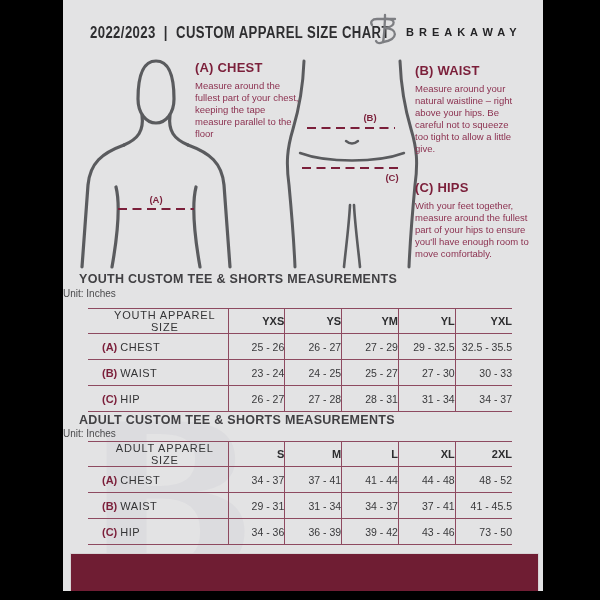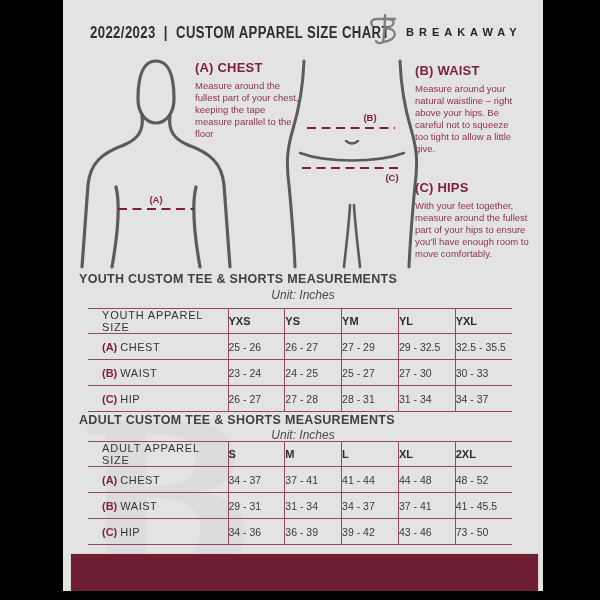--- a/index.html
+++ b/index.html
@@ -37,42 +37,42 @@
   #m-hips  { left:352px; top:180px; width:114px; }
   .fig { position:absolute; z-index:1; }
   #fig-upper { left:13px;  top:57px; }
   #fig-lower { left:219px; top:57px; }
   
   .sec-title {
     position:absolute; left:16px; width:100%; text-align:left; z-index:2;
     font-size:12.5px; font-weight:bold; color:#414043; letter-spacing:.3px;
   }
   .sec-unit {
-    position:absolute; left:0; width:100%; text-align:center; z-index:2;
-    font-size:12px; font-style:italic; color:#4b4b4d;
+    position:absolute; left:0; width:100%; text-align:left; z-index:2;
+    font-size:10px; color:#4b4b4d;
   }
   #youth-title { top:272px; } #youth-unit { top:288px; }
   #adult-title { top:413px; } #adult-unit { top:428px; }
   
   table.size-table {
     position:absolute; left:25px; width:424px; border-collapse:collapse;
     table-layout:fixed; z-index:2;
   }
   #youth-table { top:308px; } #adult-table { top:441px; }
   .size-table th, .size-table td {
     border-top:1px solid #8e4a60; border-bottom:1px solid #8e4a60;
-    text-align:left; vertical-align:middle; padding:0;
+    text-align:right; vertical-align:middle; padding:0;
   }
   .size-table th { height:22px; font-size:11px; font-weight:bold; color:#2d2d2f; }
   .size-table td { height:25px; font-size:10.5px; color:#39393b; }
   .size-table th:not(:first-child), .size-table td:not(:first-child) {
     border-left:1px solid #8e4a60;
   }
   .size-table th:first-child {
-    text-align:left; padding-left:14px; font-weight:normal;
+    text-align:center; padding-left:14px; font-weight:normal;
     letter-spacing:.8px; font-size:11px; color:#343436;
   }
   .size-table td.row-label { text-align:left; padding-left:14px; font-size:11px; }
   .pfx { color:#7b1f3a; font-weight:bold; }
   .lbl { color:#333335; letter-spacing:.5px; }
   
   .watermark {
     position:absolute; left:14px; top:396px; z-index:0; line-height:1;
     font-family:"DejaVu Serif", serif; font-weight:bold; font-size:212px;
     color:#dcdcdf; user-select:none;

